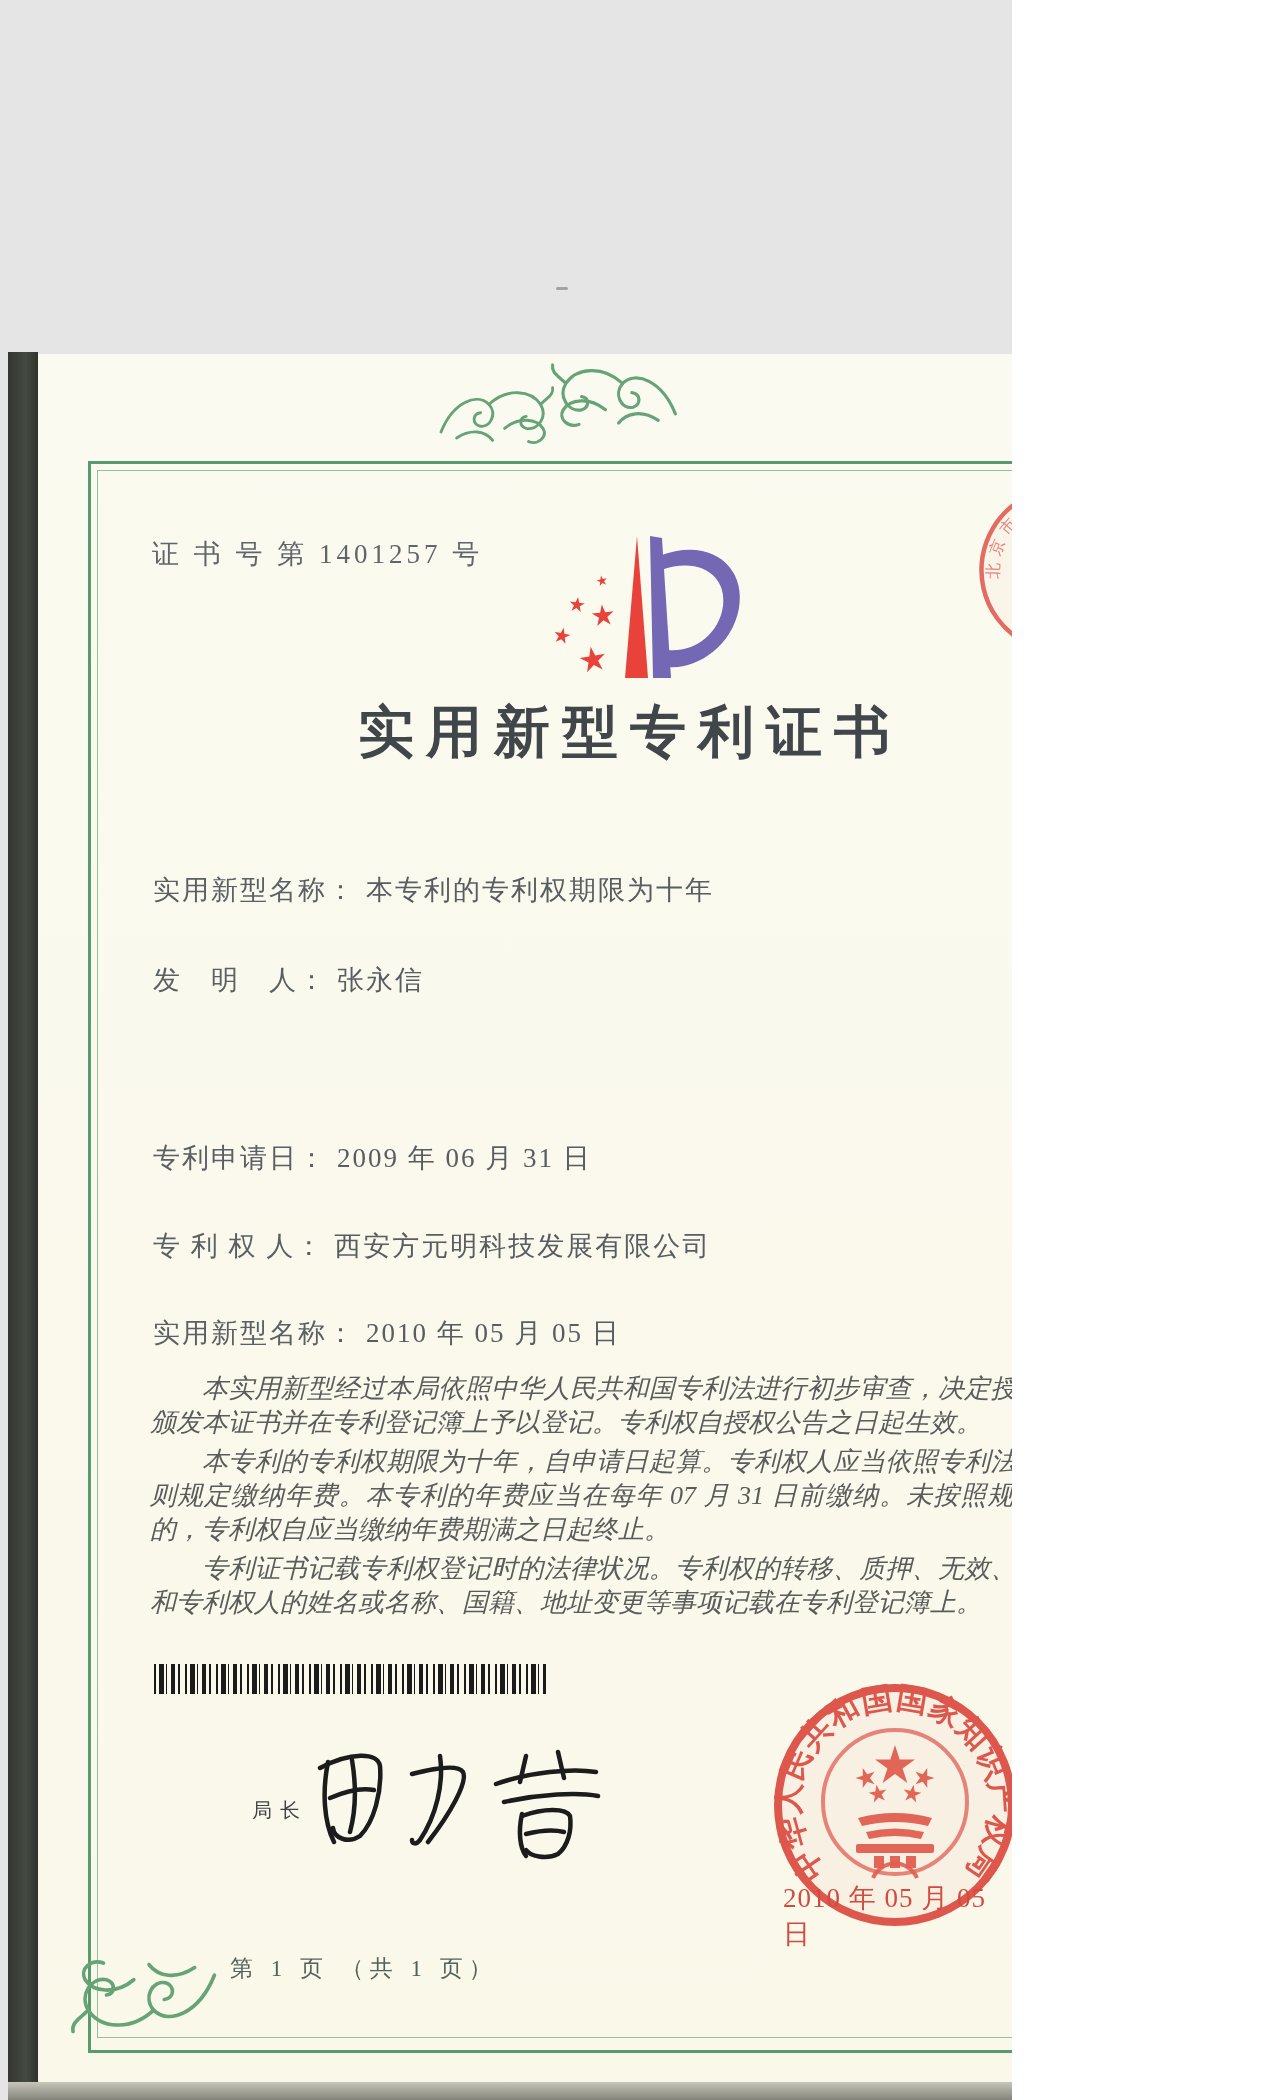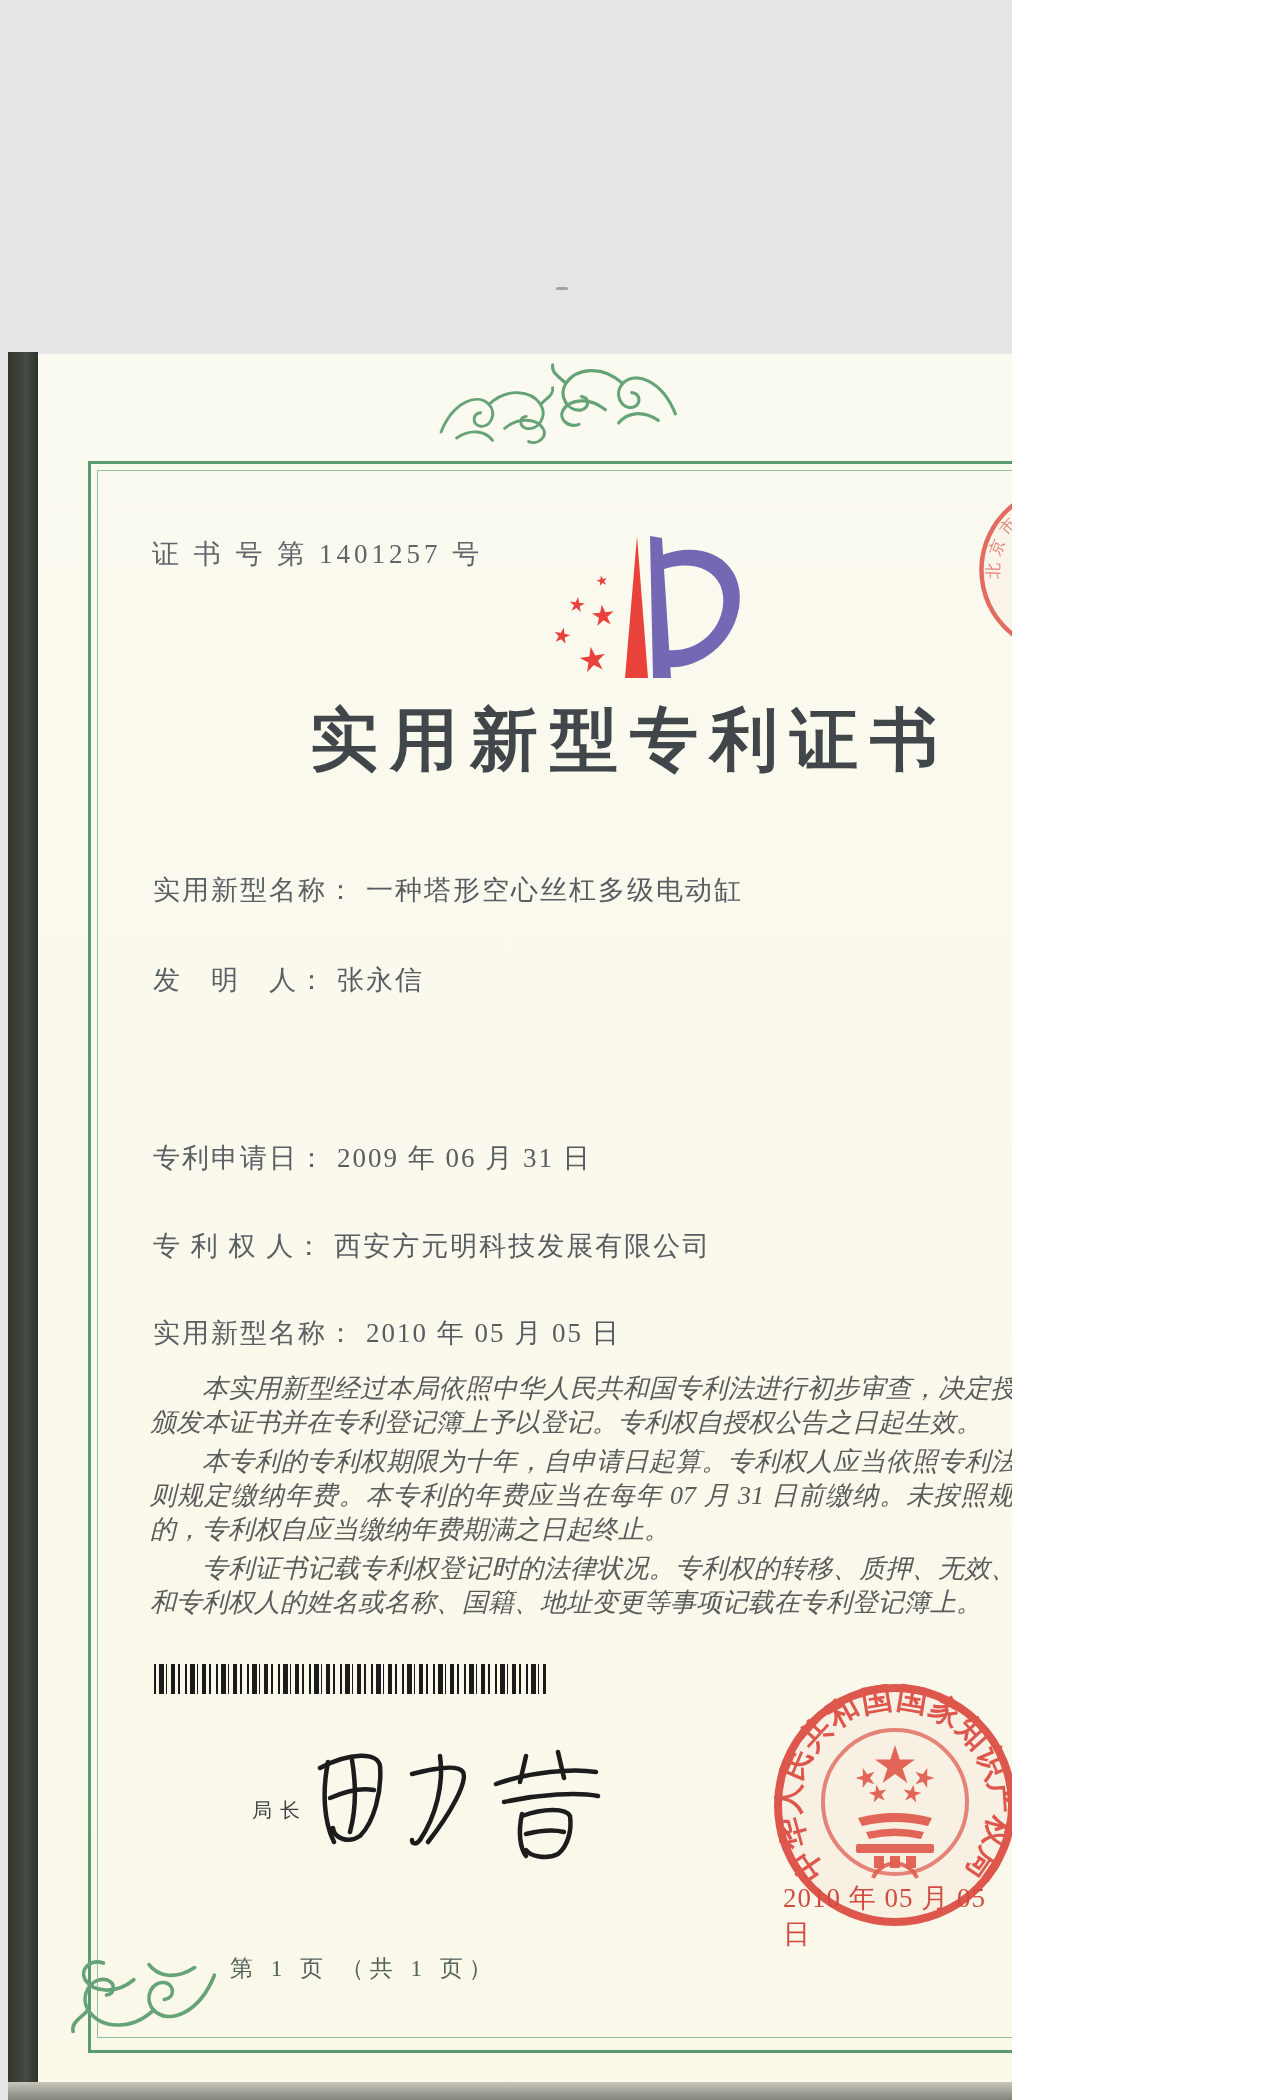--- a/index.html
+++ b/index.html
@@ -17,21 +17,21 @@
   #paper{left:38px;top:354px;width:1210px;height:1728px;background:linear-gradient(#fbfaf0,#faf8e9);}
 
   
   #frame-outer{left:88px;top:461px;width:1089px;height:1586px;border:3px solid #579b6e;}
   #frame-inner{left:97px;top:470px;width:1069px;height:1566px;border:1px solid #96bfa0;}
 
   .flourish{color:#66a376;}
 
   #cert-no{left:152px;top:536px;font-size:27px;letter-spacing:4px;color:#60656a;}
 
-  #title{left:230px;top:695px;width:800px;text-align:center;font-size:68px;font-weight:700;
+  #title{left:230px;top:695px;width:800px;text-align:center;font-size:56px;font-weight:700;
          letter-spacing:12px;color:#41464b;}
 
   .field-row{left:153px;font-size:27px;color:#5b6064;white-space:nowrap;}
   .field-row .lbl{letter-spacing:2px;margin-right:10px;}
   .field-row .val{letter-spacing:2px;color:#585d61;}
 
   #paragraphs{left:150px;top:1372px;width:998px;font-size:26px;line-height:34px;
               color:#595c5a;text-align:justify;}
   #paragraphs p{margin:0 0 5px 0;text-indent:2em;font-style:italic;}
 
@@ -128,21 +128,21 @@
     <text class="seal-text" font-size="13" letter-spacing="2" fill="#e2766b">
       <textPath href="#arcBotT" startOffset="50%" text-anchor="middle">国家知识产权局</textPath>
     </text>
     <text class="seal-text" x="95" y="90" text-anchor="middle" font-size="16" letter-spacing="3" fill="#e2766b">印 花 税</text>
     <text class="seal-text" x="95" y="114" text-anchor="middle" font-size="15.5" letter-spacing="2" fill="#e2766b">代扣专用章</text>
   </svg>
 
   <div class="abs" id="title">实用新型专利证书</div>
 
   <div class="abs field-row" style="top:872px">
-    <span class="lbl">实用新型名称：</span><span class="val">一种塔形空心丝杠多级电动缸</span>
+    <span class="lbl">实用新型名称：</span><span class="val">本专利的专利权期限为十年</span>
   </div>
   <div class="abs field-row" style="top:962px">
     <span class="lbl">发　明　人：</span><span class="val">张永信</span>
   </div>
   <div class="abs field-row" style="top:1140px">
     <span class="lbl">专利申请日：</span><span class="val">2009 年 06 月 31 日</span>
   </div>
   <div class="abs field-row" style="top:1228px">
     <span class="lbl">专 利 权 人：</span><span class="val">西安方元明科技发展有限公司</span>
   </div>

